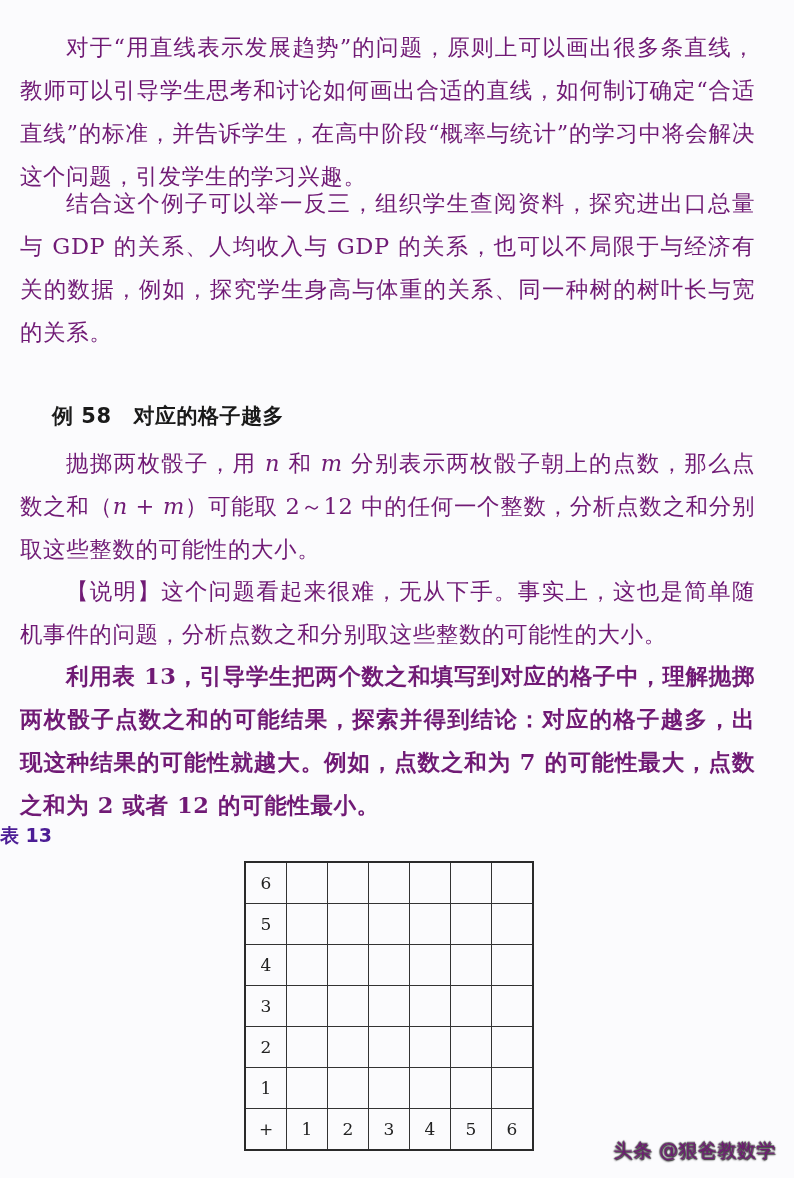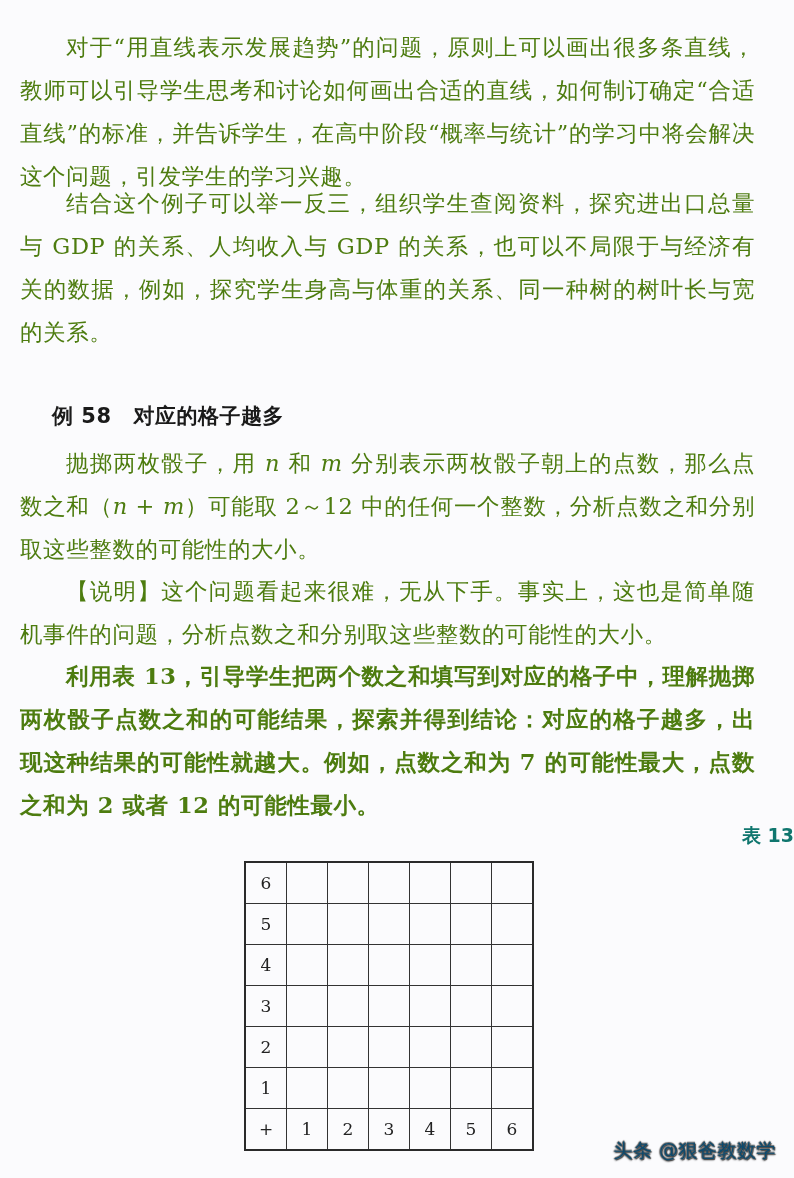--- a/index.html
+++ b/index.html
@@ -25,21 +25,21 @@
     .para {
       position: absolute;
       left: 20px;
       width: 735px;
       font-size: 22.5px;
       line-height: 43px;
       letter-spacing: 0.6px;
       text-align: justify;
       text-indent: 46px;
       margin: 0;
-      color: #4d7c0f;
+      color: #701a75;
     }
     .heading {
       position: absolute;
       left: 52px;
       top: 402px;
       font-family: "DejaVu Sans", "Liberation Sans", sans-serif;
       font-weight: bold;
       font-size: 21px;
       letter-spacing: 0.5px;
       color: #1a1a1a;
@@ -49,25 +49,25 @@
       margin-right: 22px;
     }
     .italic {
       font-style: italic;
     }
     .table-caption {
       position: absolute;
       left: 0;
       width: 794px;
       top: 823px;
-      text-align: right;
+      text-align: left;
       font-family: "DejaVu Sans", "Liberation Sans", sans-serif;
       font-weight: bold;
       font-size: 19px;
-      color: #0f766e;
+      color: #4c1d95;
     }
     table.grid {
       position: absolute;
       left: 244px;
       top: 861px;
       border-collapse: collapse;
       border: 2px solid #2a2a2a;
     }
     table.grid td {
       width: 40px;
@@ -78,21 +78,21 @@
       font-size: 17px;
       color: #222;
       padding: 0;
     }
     .watermark {
       position: absolute;
       right: 18px;
       top: 1138px;
       font-family: "DejaVu Sans", "Liberation Sans", sans-serif;
       font-size: 19px;
-      color: #0c4a6e;
+      color: #701a75;
       text-shadow: 1px 1px 1px #444, -1px 0 1px #666, 0 -1px 1px #666, 0 1px 2px #333;
       letter-spacing: 0.5px;
     }
   </style>
 </head>
 <body>
 
 <div class="page">
 
   <p class="para" style="top:26px;">对于“用直线表示发展趋势”的问题，原则上可以画出很多条直线，教师可以引导学生思考和讨论如何画出合适的直线，如何制订确定“合适直线”的标准，并告诉学生，在高中阶段“概率与统计”的学习中将会解决这个问题，引发学生的学习兴趣。</p>

